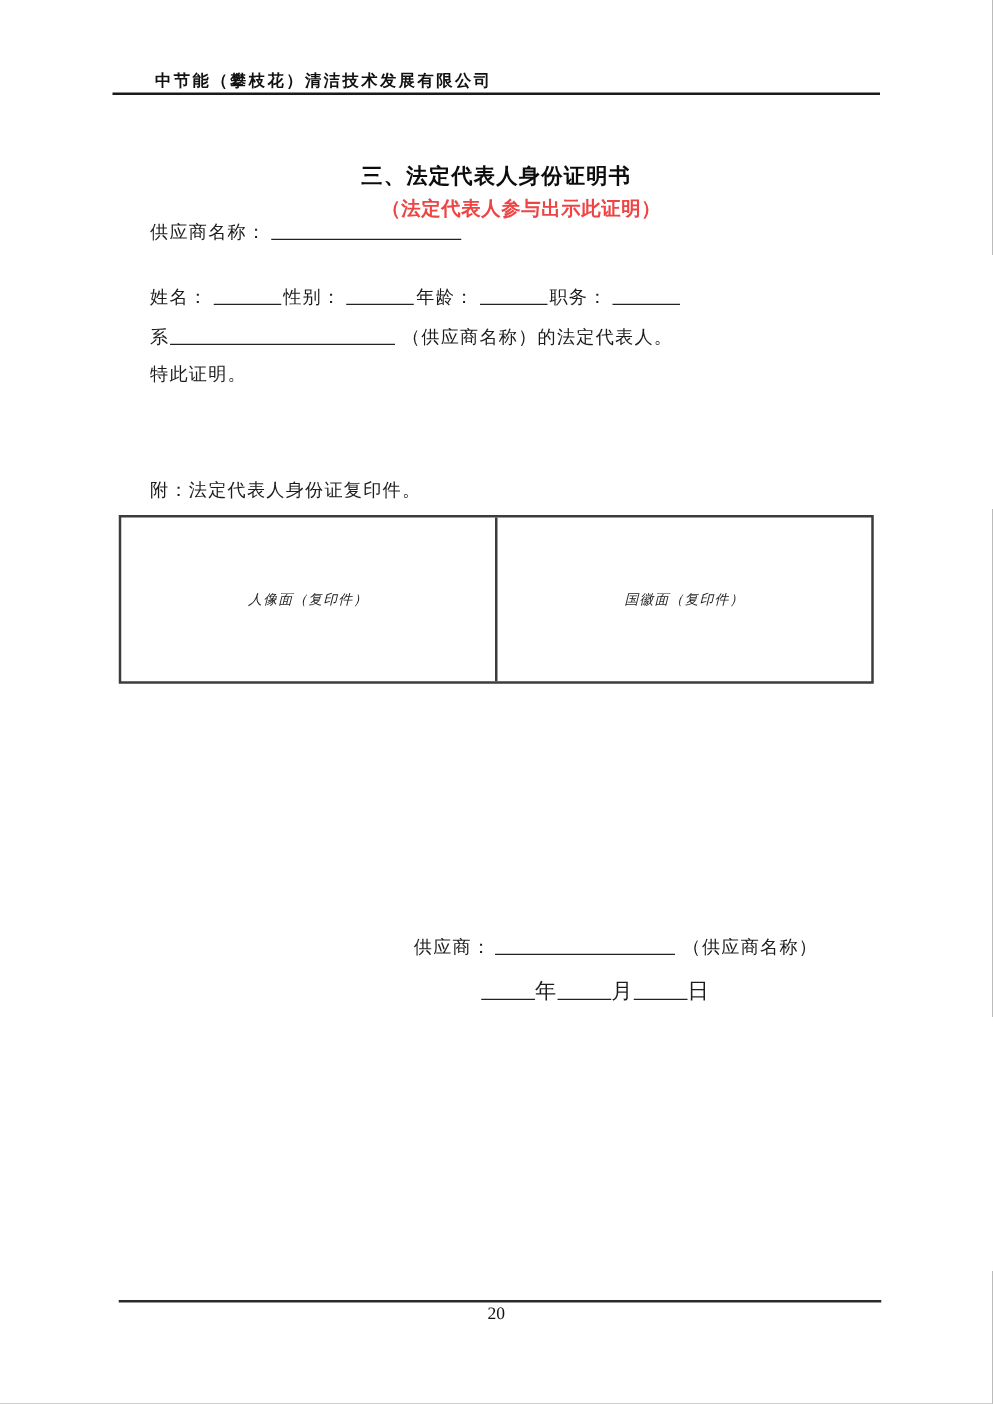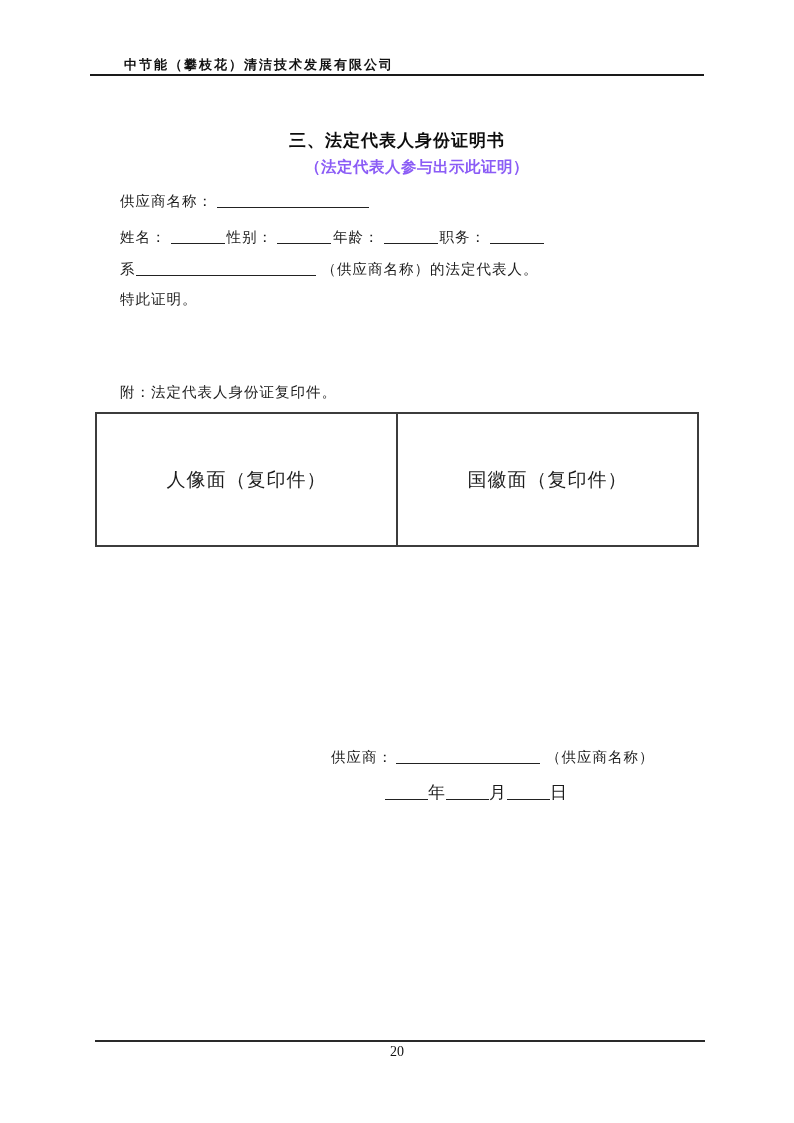--- a/index.html
+++ b/index.html
@@ -46,21 +46,21 @@
     left: 0; top: 157px;
     width: 100%;
     text-align: center;
     font-family: "Liberation Sans", "DejaVu Sans", sans-serif;
     font-size: 15.5px;
     font-weight: bold;
     letter-spacing: 0.5px;
   }
   
   .row { position: absolute; left: 120px; font-size: 14.5px; letter-spacing: 1px; white-space: nowrap; }
-  .row-supplier   { top: 192px; }
+  .row-supplier   { top: 176px; }
   .row-person     { top: 228px; }
   .row-is         { top: 260px; }
   .row-certify    { top: 290px; }
   .row-attachment { top: 383px; }
   .blank {
     display: inline-block;
     border-bottom: 1.3px solid #222;
     height: 15px;
     vertical-align: -2px;
   }
@@ -75,22 +75,23 @@
     left: 95px; top: 412px;
     width: 604px; height: 135px;
     border: 2px solid #3c3c3c;
     display: flex;
   }
   .id-cell {
     flex: 1;
     display: flex;
     align-items: center;
     justify-content: center;
-    font-size: 19px;
+    font-size: 11px;
     letter-spacing: 1px;
+    font-style: italic;
   }
   .id-cell + .id-cell { border-left: 2px solid #3c3c3c; }
   
   .row-sign { position: absolute; left: 331px; top: 748px; font-size: 14.5px; letter-spacing: 1px; white-space: nowrap; }
   .row-date { position: absolute; left: 385px; top: 781px; font-size: 17px; letter-spacing: 1px; white-space: nowrap; }
   
   .row-note {
     position: absolute;
     left: 90px; top: 911px;
     width: 625px;
@@ -115,21 +116,21 @@
 </style>
 </head>
 <body>
 
 <div class="page">
 
   <div class="hdr-company">中节能（攀枝花）清洁技术发展有限公司</div>
   <div class="hdr-rule"></div>
 
   <div class="doc-title">三、法定代表人身份证明书</div>
-  <div class="doc-subtitle" id="subtitle" style="color: #8b5cf6; padding-left: 40px;">（法定代表人参与出示此证明）</div>
+  <div class="doc-subtitle" id="subtitle" style="color: #ef4444; padding-left: 40px;">（法定代表人参与出示此证明）</div>
 
   <div class="row row-supplier">
     <span>供应商名称：</span><span class="blank blank-supplier-name"></span>
   </div>
 
   <div class="row row-is">
     <span>系</span><span class="blank blank-is"></span><span>（供应商名称）的法定代表人。</span>
   </div>
 
   <div class="row row-person">

